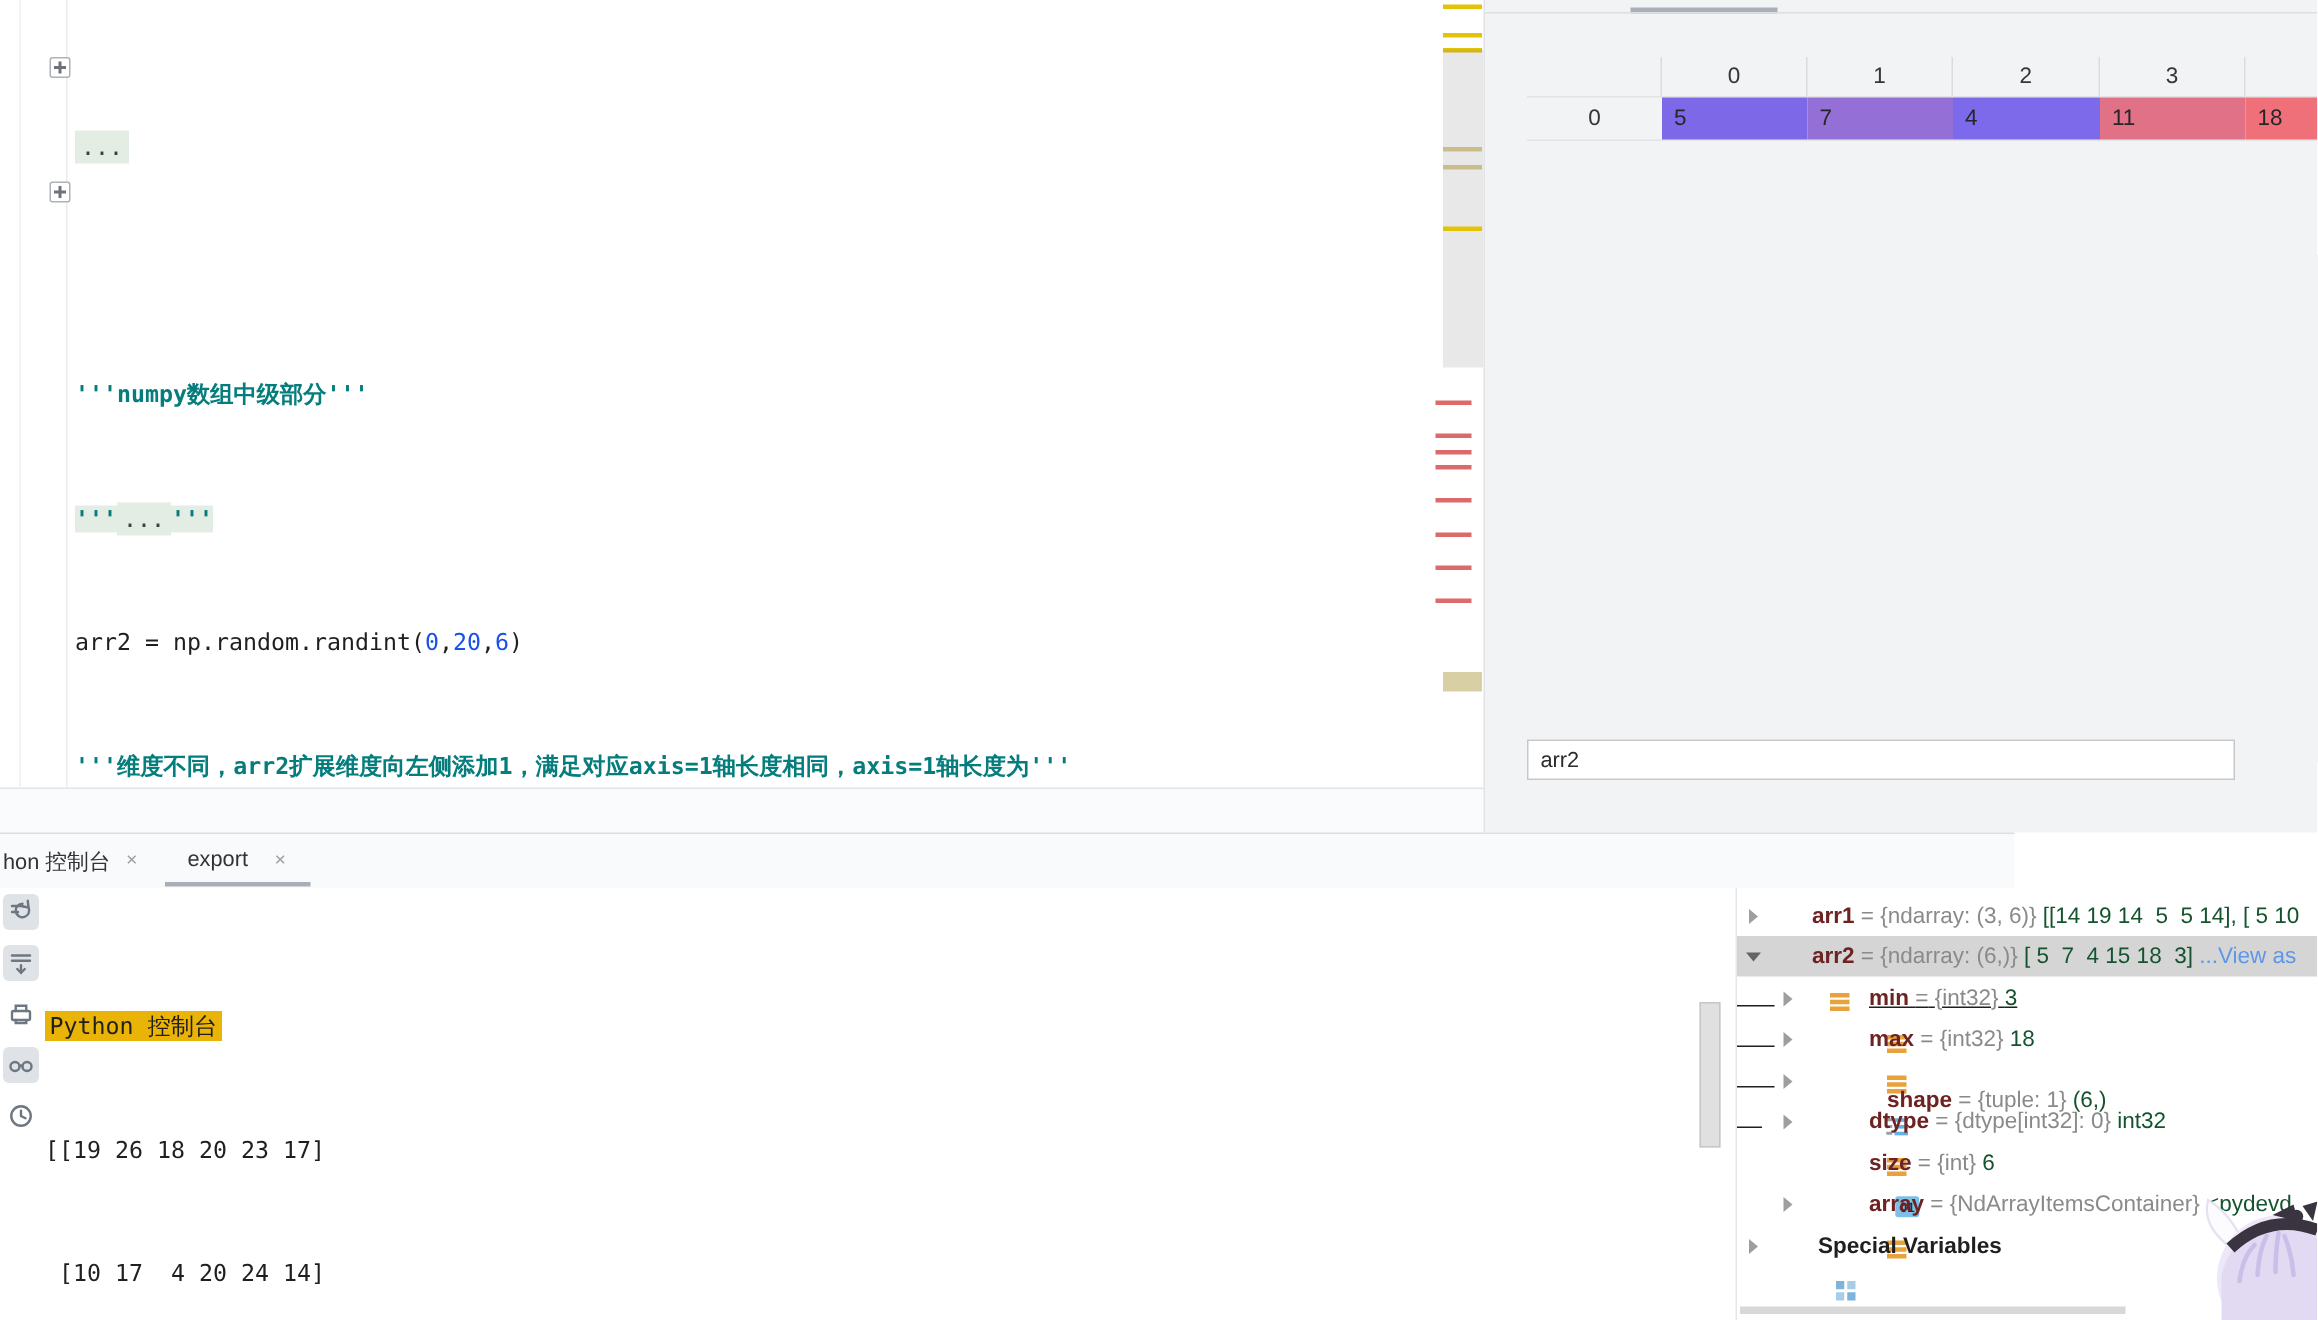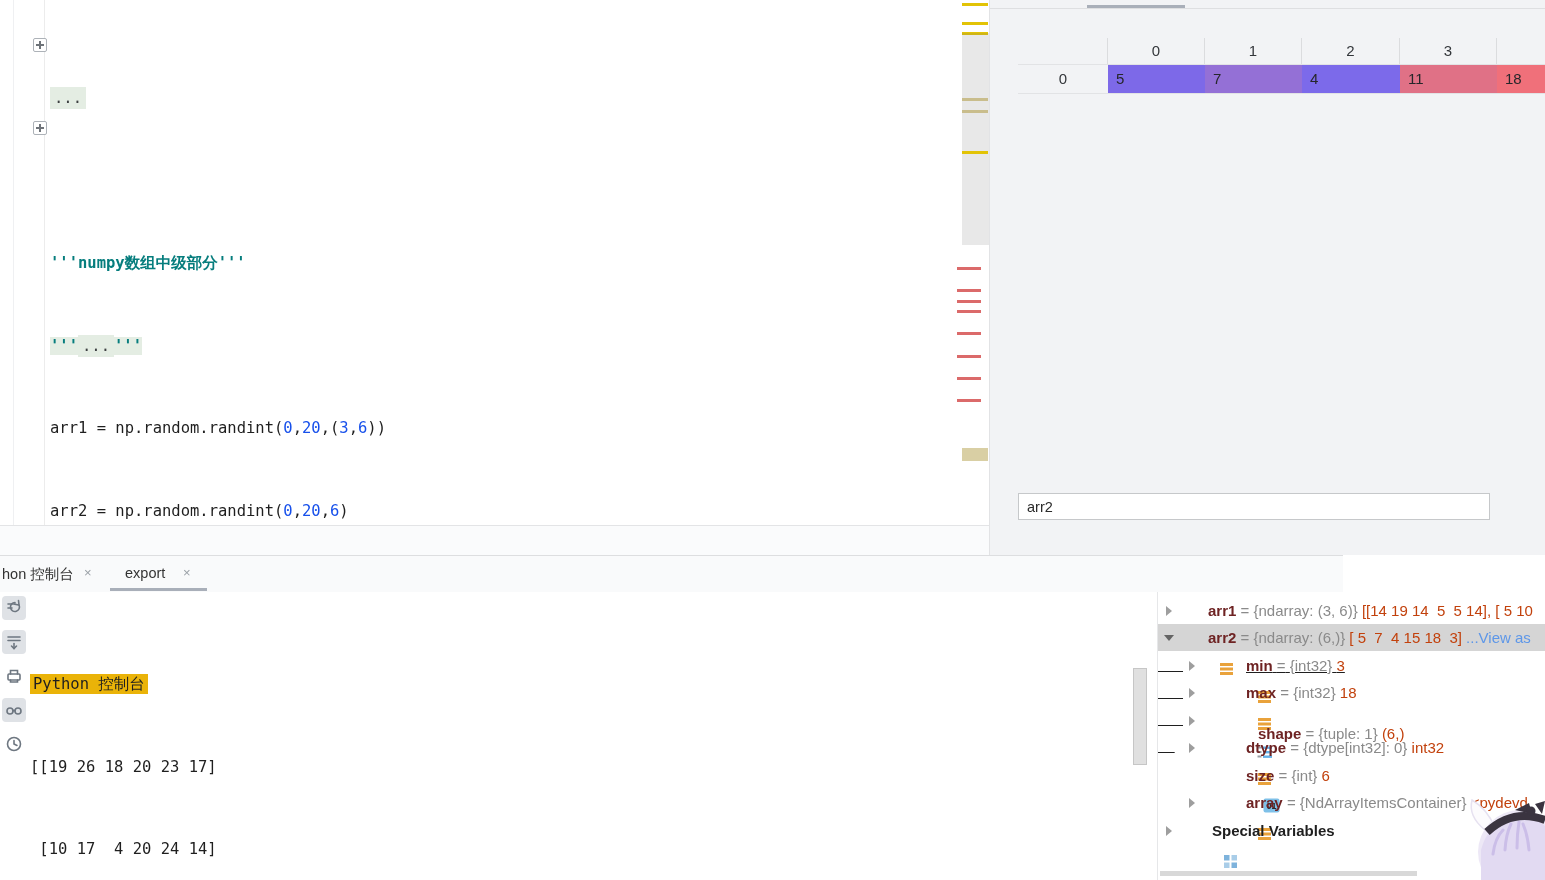--- a/index.html
+++ b/index.html
@@ -72,21 +72,21 @@
   .vrow{position:absolute;left:0;width:100%;height:27px;white-space:pre;font-size:15px;line-height:27px;}
   .vrow.sel{background:#D5D5D5;text-decoration:underline;}
   .exp{position:absolute;top:9px;width:0;height:0;}
   .exp.right{border-left:6px solid #9E9E9E;border-top:5px solid transparent;border-bottom:5px solid transparent;}
   .exp.down{border-top:6px solid #646464;border-left:5px solid transparent;border-right:5px solid transparent;top:11px;}
   .vicon{position:absolute;top:6px;width:16px;height:14px;}
   .vtext{position:absolute;top:0;}
   .vname{color:#6E2323;font-weight:bold;}
   .vplain{color:#1f1f1f;font-weight:bold;}
   .veq,.vtype{color:#8A8A8A;}
-  .vvalue{color:#c2410c;}
+  .vvalue{color:#14532d;}
   .vlink{color:#5E97E8;}
   .vars-hscroll{position:absolute;left:2px;top:279px;width:257px;height:5px;background:#D8D8D8;}
   .mascot{position:absolute;right:0;bottom:0;width:80px;height:96px;}
 
   .icon-svg{stroke:#6E7781;stroke-width:1.6;fill:none;stroke-linecap:round;}
 </style>
 </head>
 <body>
 
 <div class="screen">
@@ -94,21 +94,20 @@
   <div class="editor">
     <div class="proj-sliver"></div>
     <div class="gutter-line"></div>
     <div class="fold-icon" style="top:38px;"></div>
     <div class="fold-icon" style="top:121px;"></div>
     <div class="code">
       <div class="cl"><span class="tk-fold">...</span></div>
       <div class="cl"></div>
       <div class="cl"><span class="tk-str">'''numpy数组中级部分'''</span></div>
       <div class="cl"><span class="tk-strfold">'''</span><span class="tk-fold">...</span><span class="tk-strfold">'''</span></div>
-      <div class="cl"><span>arr1 = np.random.randint(</span><span class="tk-num">0</span><span>,</span><span class="tk-num">20</span><span>,(</span><span class="tk-num">3</span><span>,</span><span class="tk-num">6</span><span>))</span></div>
       <div class="cl"><span>arr2 = np.random.randint(</span><span class="tk-num">0</span><span>,</span><span class="tk-num">20</span><span>,</span><span class="tk-num">6</span><span>)</span></div>
       <div class="cl"><span class="tk-str">'''维度不同，arr2扩展维度向左侧添加1，满足对应axis=1轴长度相同，axis=1轴长度为'''</span></div>
       <div class="cl"><span>print(arr1+arr2)</span></div>
       <div class="cl"></div>
       <div class="cl"><span>print(</span><span class="tk-strhl">'被广播后的arr2数组：%s'</span><span>%</span><span class="tk-hl">(np.broadcast_to(arr2,(</span><span class="tk-numhl">3</span><span class="tk-hl">,</span><span class="tk-numhl">6</span><span class="tk-hl">)))</span><span>)</span></div>
     </div>
   </div>
   <div class="ed-hscroll"></div>
 
   <div class="stripe">

